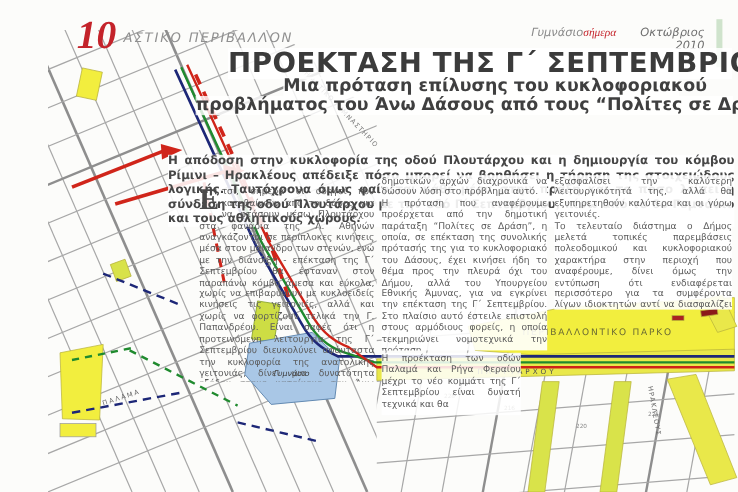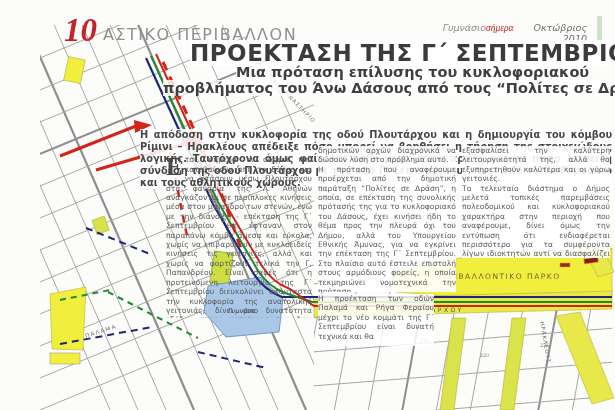--- a/index.html
+++ b/index.html
@@ -2,21 +2,21 @@
 <html><head>
 <meta charset="utf-8">
 <style>
   html,body{margin:0;padding:0;background:#e8e8e8;}
   #page{position:relative;width:615px;height:410px;background:#fcfcfa;overflow:hidden;
         font-family:"DejaVu Sans","Liberation Sans",sans-serif;}
   #mapsvg{position:absolute;left:0;top:0;z-index:0;}
   .abs{position:absolute;z-index:2;}
   .pagenum{font-family:"Liberation Serif",serif;font-style:italic;font-weight:bold;
            font-size:33px;color:#c4232a;line-height:1;}
-  .section{font-size:16px;color:#8f8f8f;letter-spacing:1.5px;}
+  .section{font-style:italic;font-size:11px;color:#8f8f8f;letter-spacing:1.5px;}
   .masthead{font-style:italic;font-size:9.5px;color:#8a8a8a;text-align:right;}
   .masthead .red{color:#c4232a;font-family:Liberation Serif, serif;}
   .masthead .issue{color:#6f6f6f;margin-left:20px;}
   .headline{font-size:23px;font-weight:bold;color:#3b3b3b;letter-spacing:.5px;
             white-space:nowrap;text-align:center;background:rgba(255,255,255,.85);}
   .subhead{font-weight:bold;color:#3f3f3f;font-size:14.5px;text-align:center;
            white-space:nowrap;background:rgba(255,255,255,.82);}
   .lead{font-size:9.8px;font-weight:bold;color:#474747;line-height:1.22;
         text-align:justify;background:rgba(255,255,255,.88);margin-top:30px;}
   .col{font-size:7.6px;line-height:1.24;color:#5c5c5c;text-align:justify;

